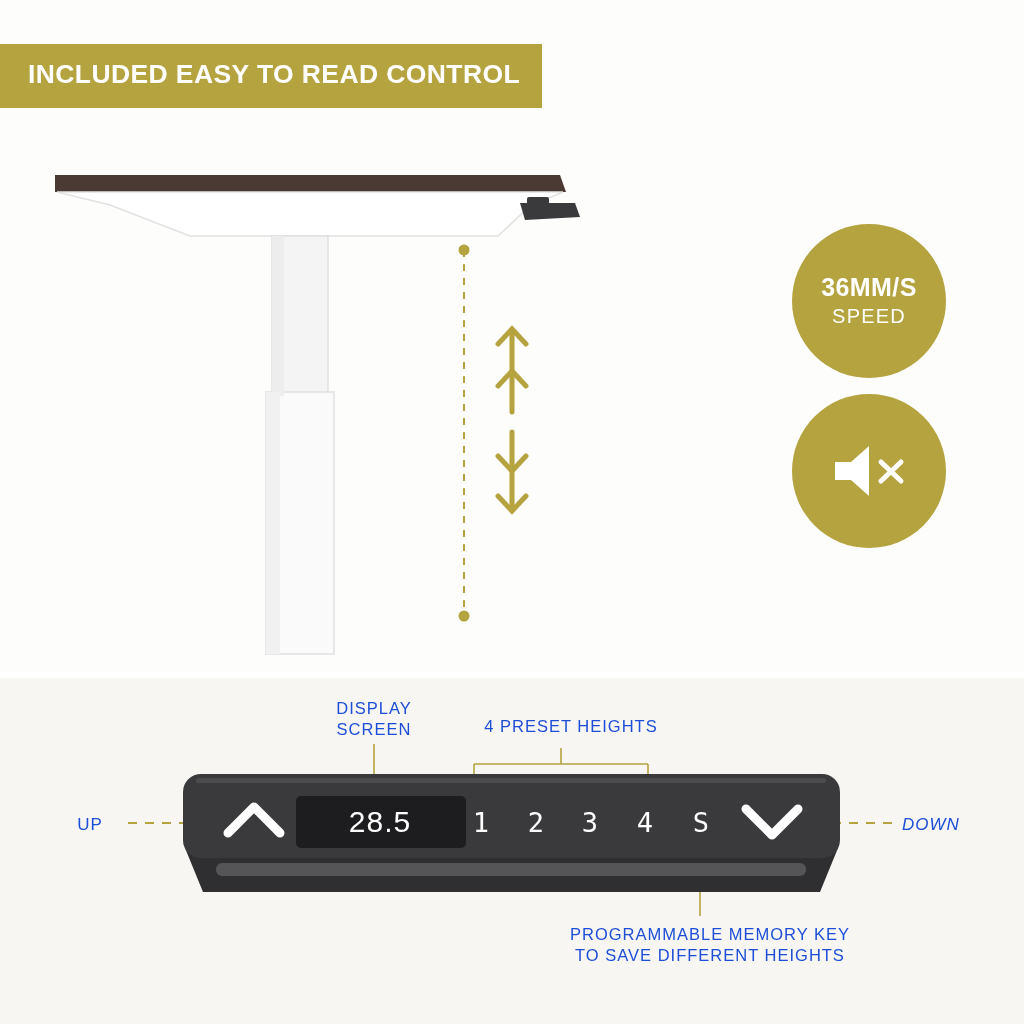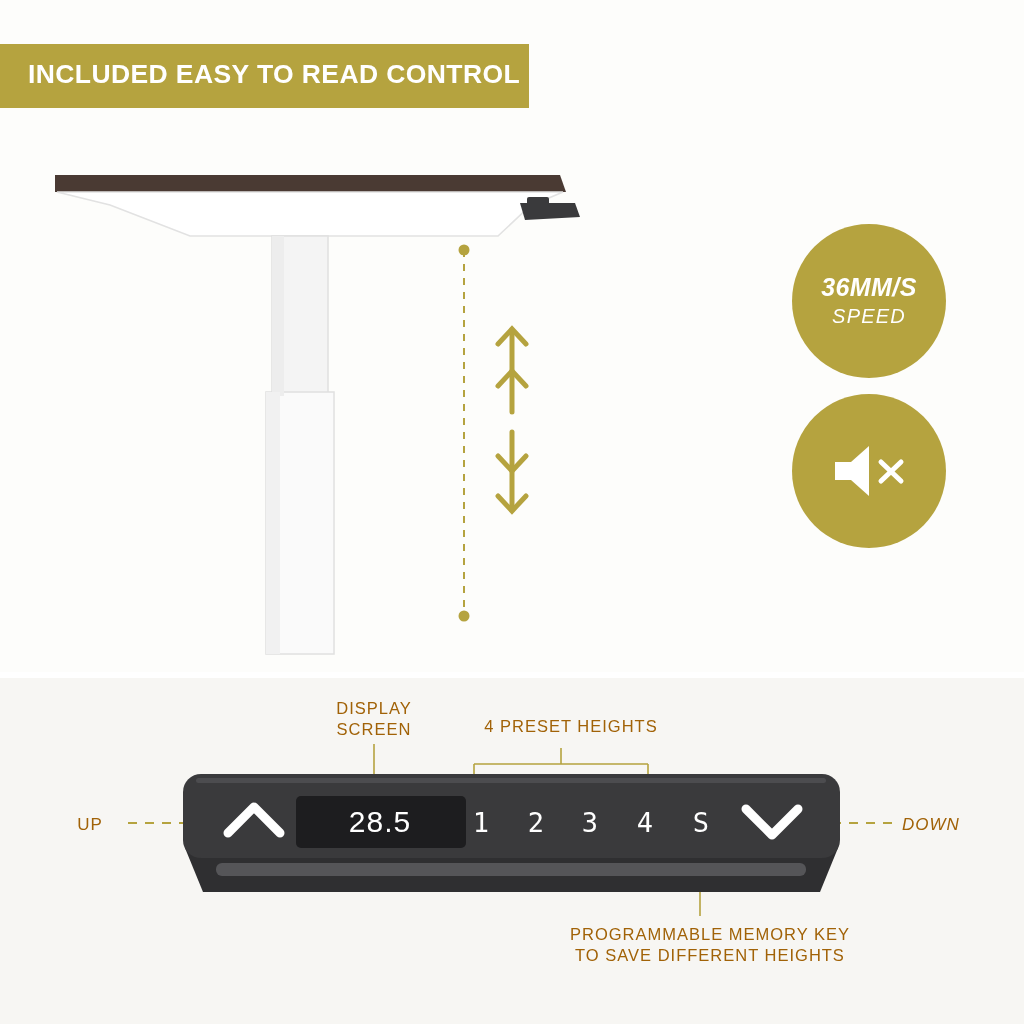--- a/index.html
+++ b/index.html
@@ -30,21 +30,21 @@
     background: #fdfdfb;
     overflow: hidden;
   }
 
   
   #headline-banner {
     position: absolute;
     left: 0;
     top: 44px;
     background: #b5a33f;
-    padding: 14px 9px 16px 28px;
+    padding: 14px 22px 16px 28px;
     box-sizing: border-box;
     max-width: 700px;
   }
   #headline-banner .hl-line {
     color: #ffffff;
     font-size: 26.5px;
     font-weight: bold;
     letter-spacing: 0.4px;
     line-height: 1.28;
     white-space: nowrap;
@@ -61,21 +61,20 @@
   
   .feature-circle {
     position: absolute;
     border-radius: 50%;
     background: #b5a33f;
     display: flex;
     flex-direction: column;
     align-items: center;
     justify-content: center;
     color: #ffffff;
-    font-style: italic;
   }
   #circle-speed {
     left: 792px;
     top: 224px;
     width: 154px;
     height: 154px;
   }
   #circle-speed .speed-value {
     font-size: 25px;
     font-weight: bold;
@@ -117,21 +116,21 @@
   #controller-svg {
     position: absolute;
     left: 0; top: 0;
     width: 1024px;
     height: 346px;
   }
 
   
   .annot {
     position: absolute;
-    color: #a16207;
+    color: #1d4ed8;
     font-size: 16.5px;
     letter-spacing: 1.0px;
     line-height: 1.26;
     text-align: center;
     white-space: nowrap;
   }
   #label-display-screen {
     left: 300px;
     top: 20px;
     width: 148px;

